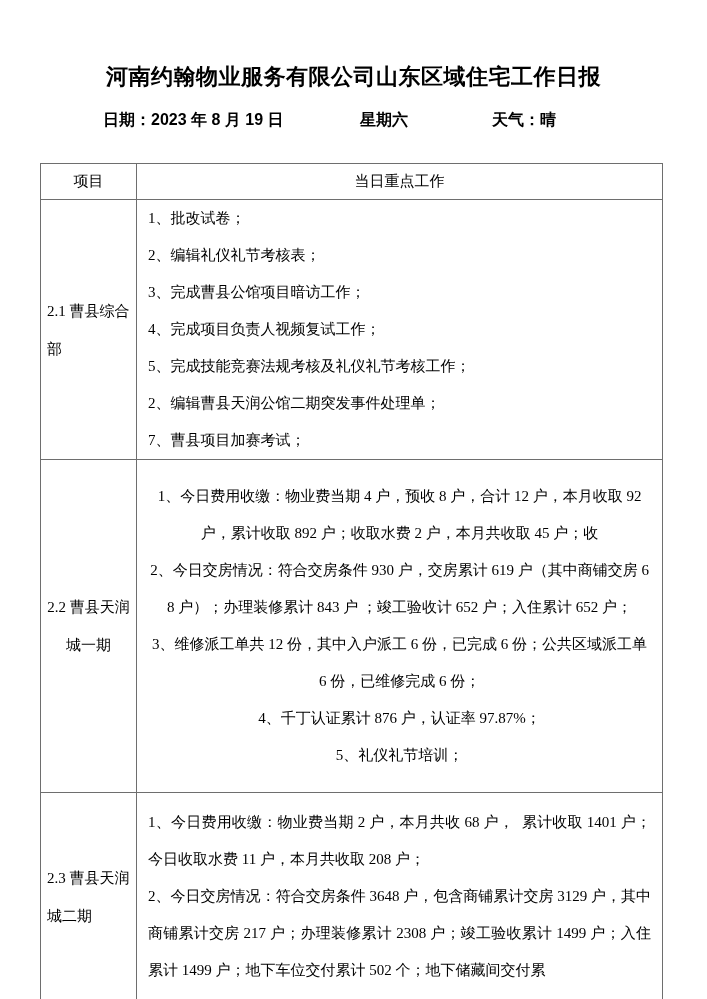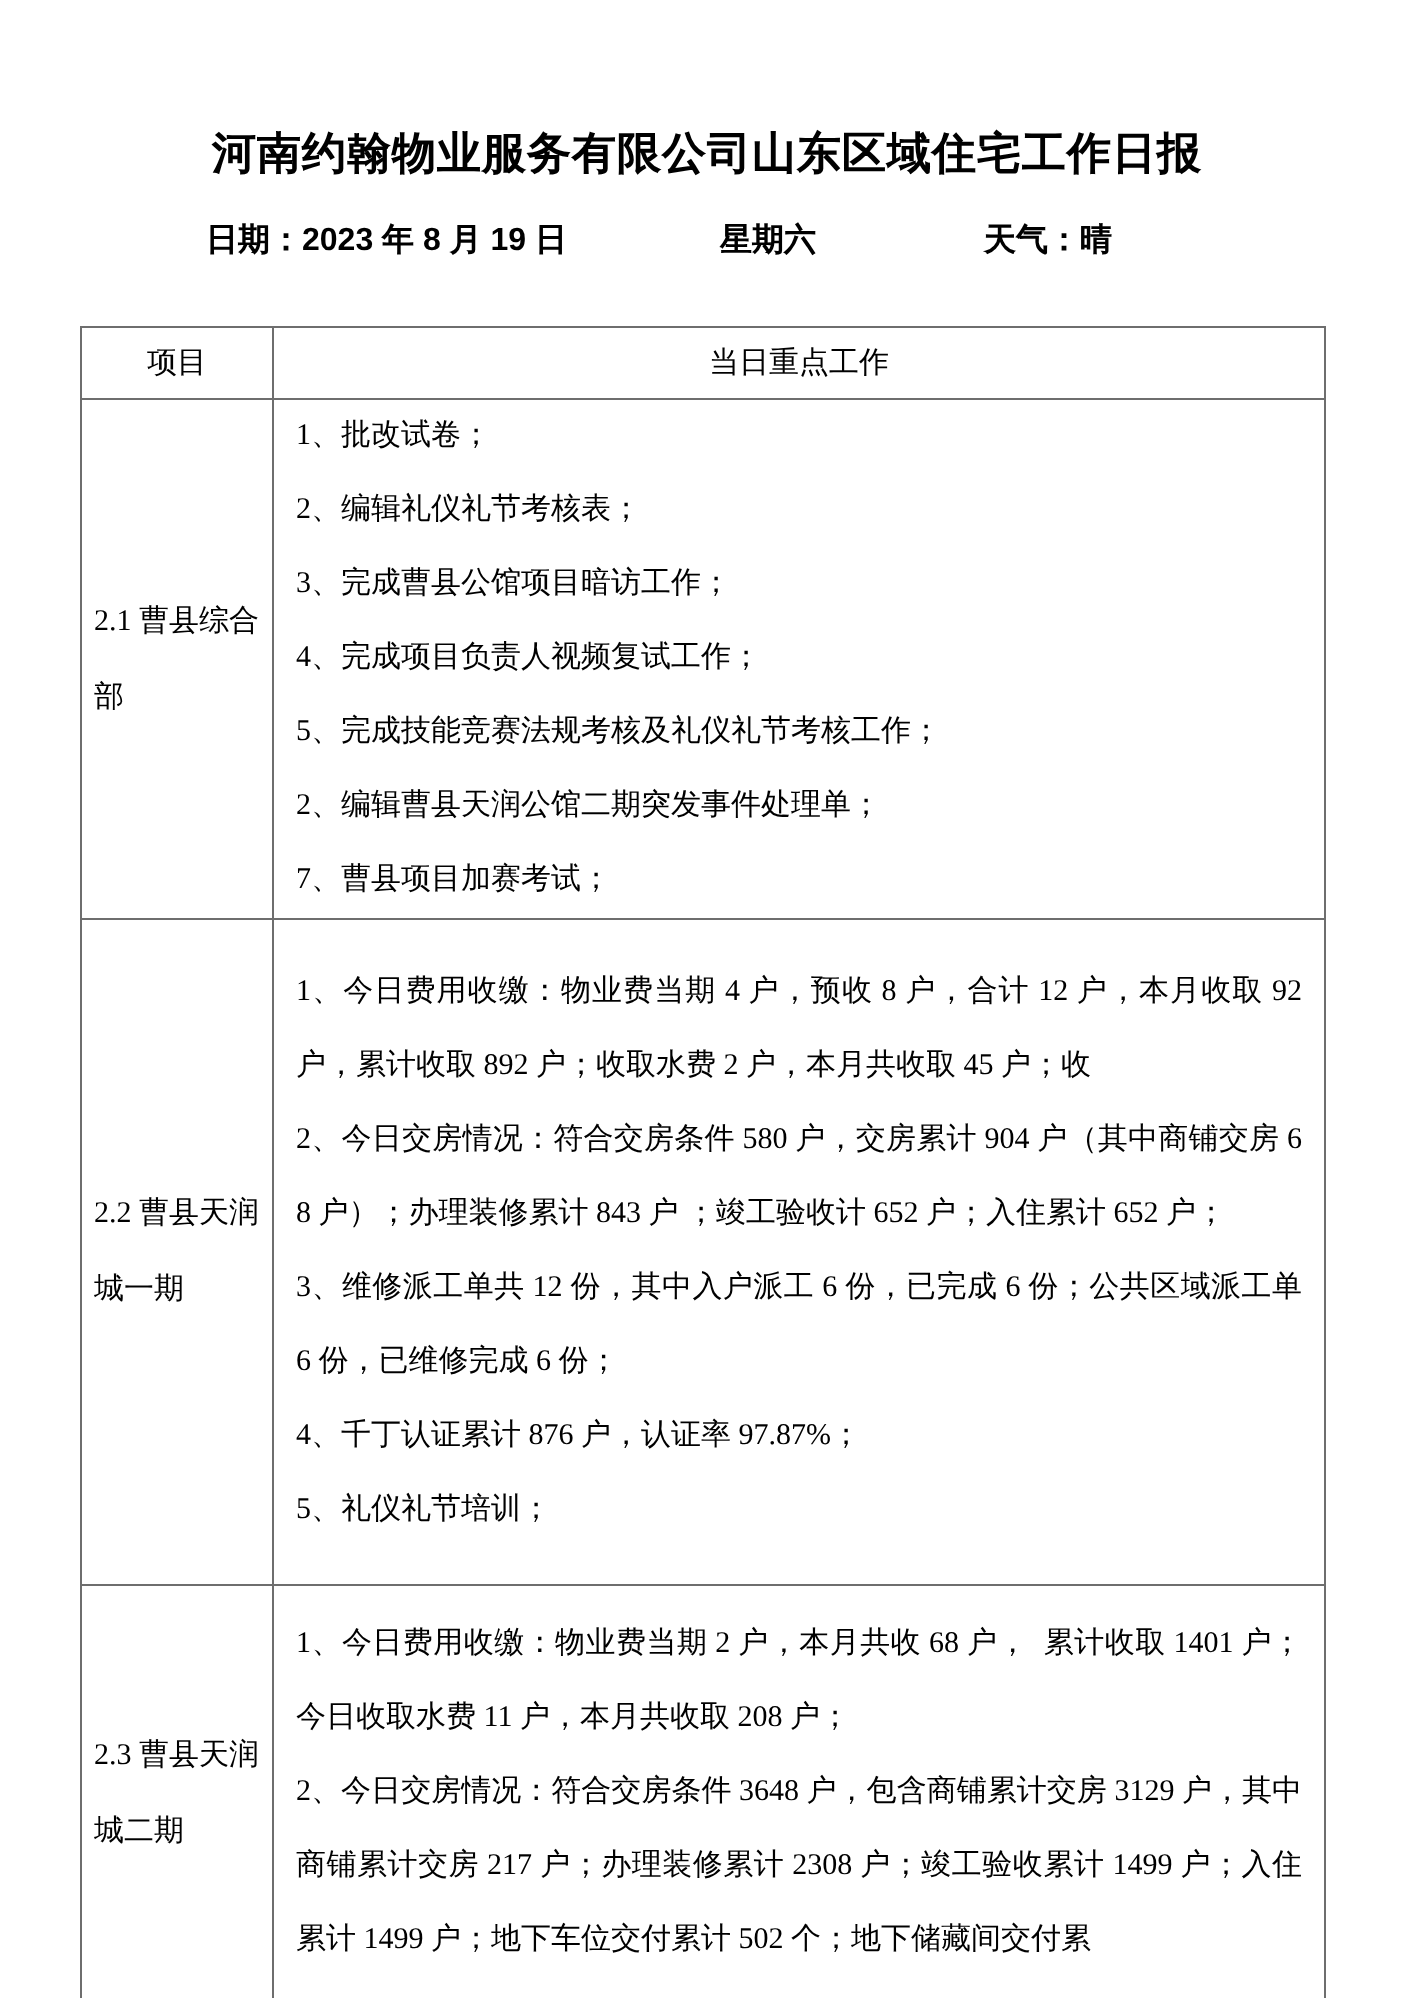--- a/index.html
+++ b/index.html
@@ -67,21 +67,21 @@
     padding: 0 11px;
     text-align: justify;
     vertical-align: middle;
   }
   td.work-cell p {
     line-height: 37px;
     white-space: pre-wrap;
     word-break: break-all;
   }
   tr.row-1 td { height: 255px; }
-  tr.row-2 td { height: 333px; }
+  tr.row-2 td { height: 333px; text-align: center; }
   tr.row-3 td { height: 208px; }
   tr.row-3 td.work-cell .clip { max-height: 185px; overflow: hidden; }
 </style>
 </head>
 <body>
 
 <div class="page">
 
   <div class="doc-title">河南约翰物业服务有限公司山东区域住宅工作日报</div>
 
@@ -112,21 +112,21 @@
         <p>5、完成技能竞赛法规考核及礼仪礼节考核工作；</p>
         <p>2、编辑曹县天润公馆二期突发事件处理单；</p>
         <p>7、曹县项目加赛考试；</p>
       </td>
     </tr>
 
     <tr class="row-2">
       <td class="project-cell">2.2 曹县天润城一期</td>
       <td class="work-cell">
         <p>1、今日费用收缴：物业费当期 4 户，预收 8 户，合计 12 户，本月收取 92 户，累计收取 892 户；收取水费 2 户，本月共收取 45 户；收</p>
-        <p>2、今日交房情况：符合交房条件 580 户，交房累计 904 户（其中商铺交房 68 户）；办理装修累计 843 户 ；竣工验收计 652 户；入住累计 652 户；</p>
+        <p>2、今日交房情况：符合交房条件 930 户，交房累计 619 户（其中商铺交房 68 户）；办理装修累计 843 户 ；竣工验收计 652 户；入住累计 652 户；</p>
         <p>3、维修派工单共 12 份，其中入户派工 6 份，已完成 6 份；公共区域派工单 6 份，已维修完成 6 份；</p>
         <p>4、千丁认证累计 876 户，认证率 97.87%；</p>
         <p>5、礼仪礼节培训；</p>
       </td>
     </tr>
 
     <tr class="row-3">
       <td class="project-cell">2.3 曹县天润城二期</td>
       <td class="work-cell">
         <div class="clip">

